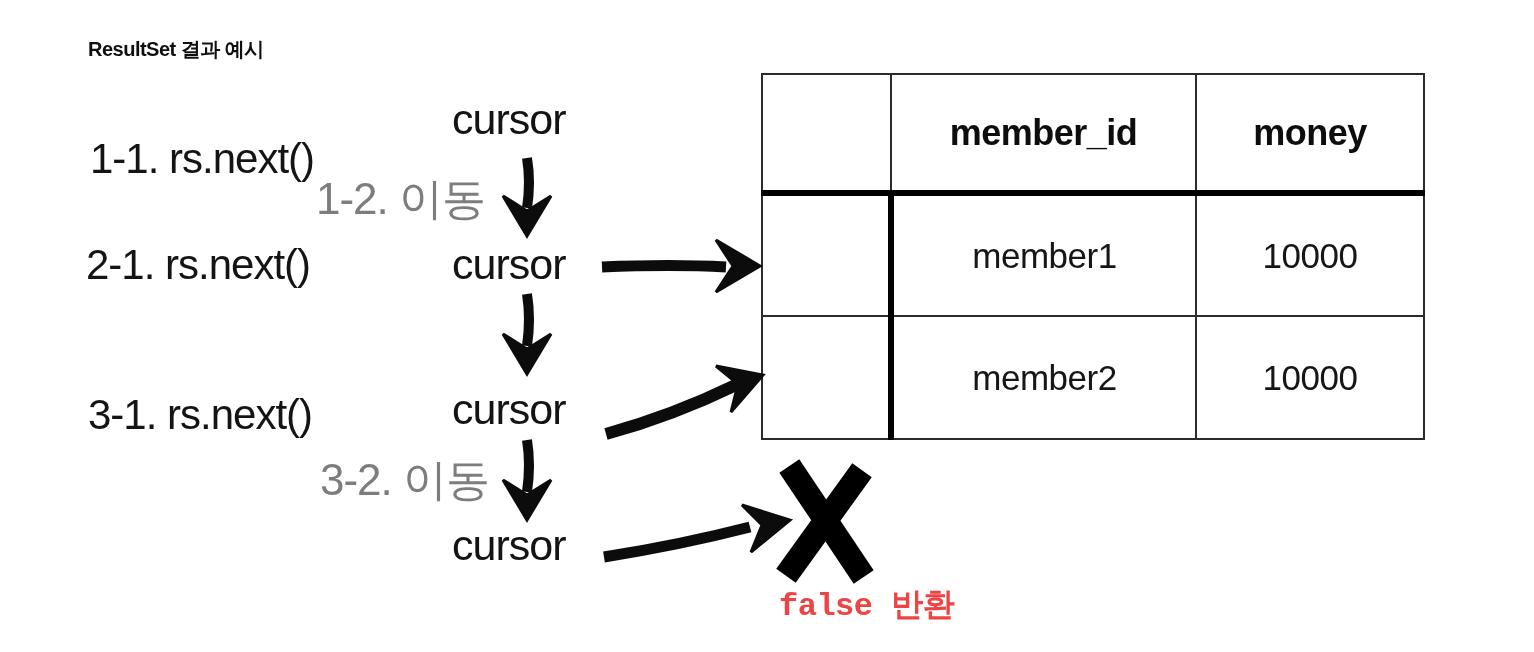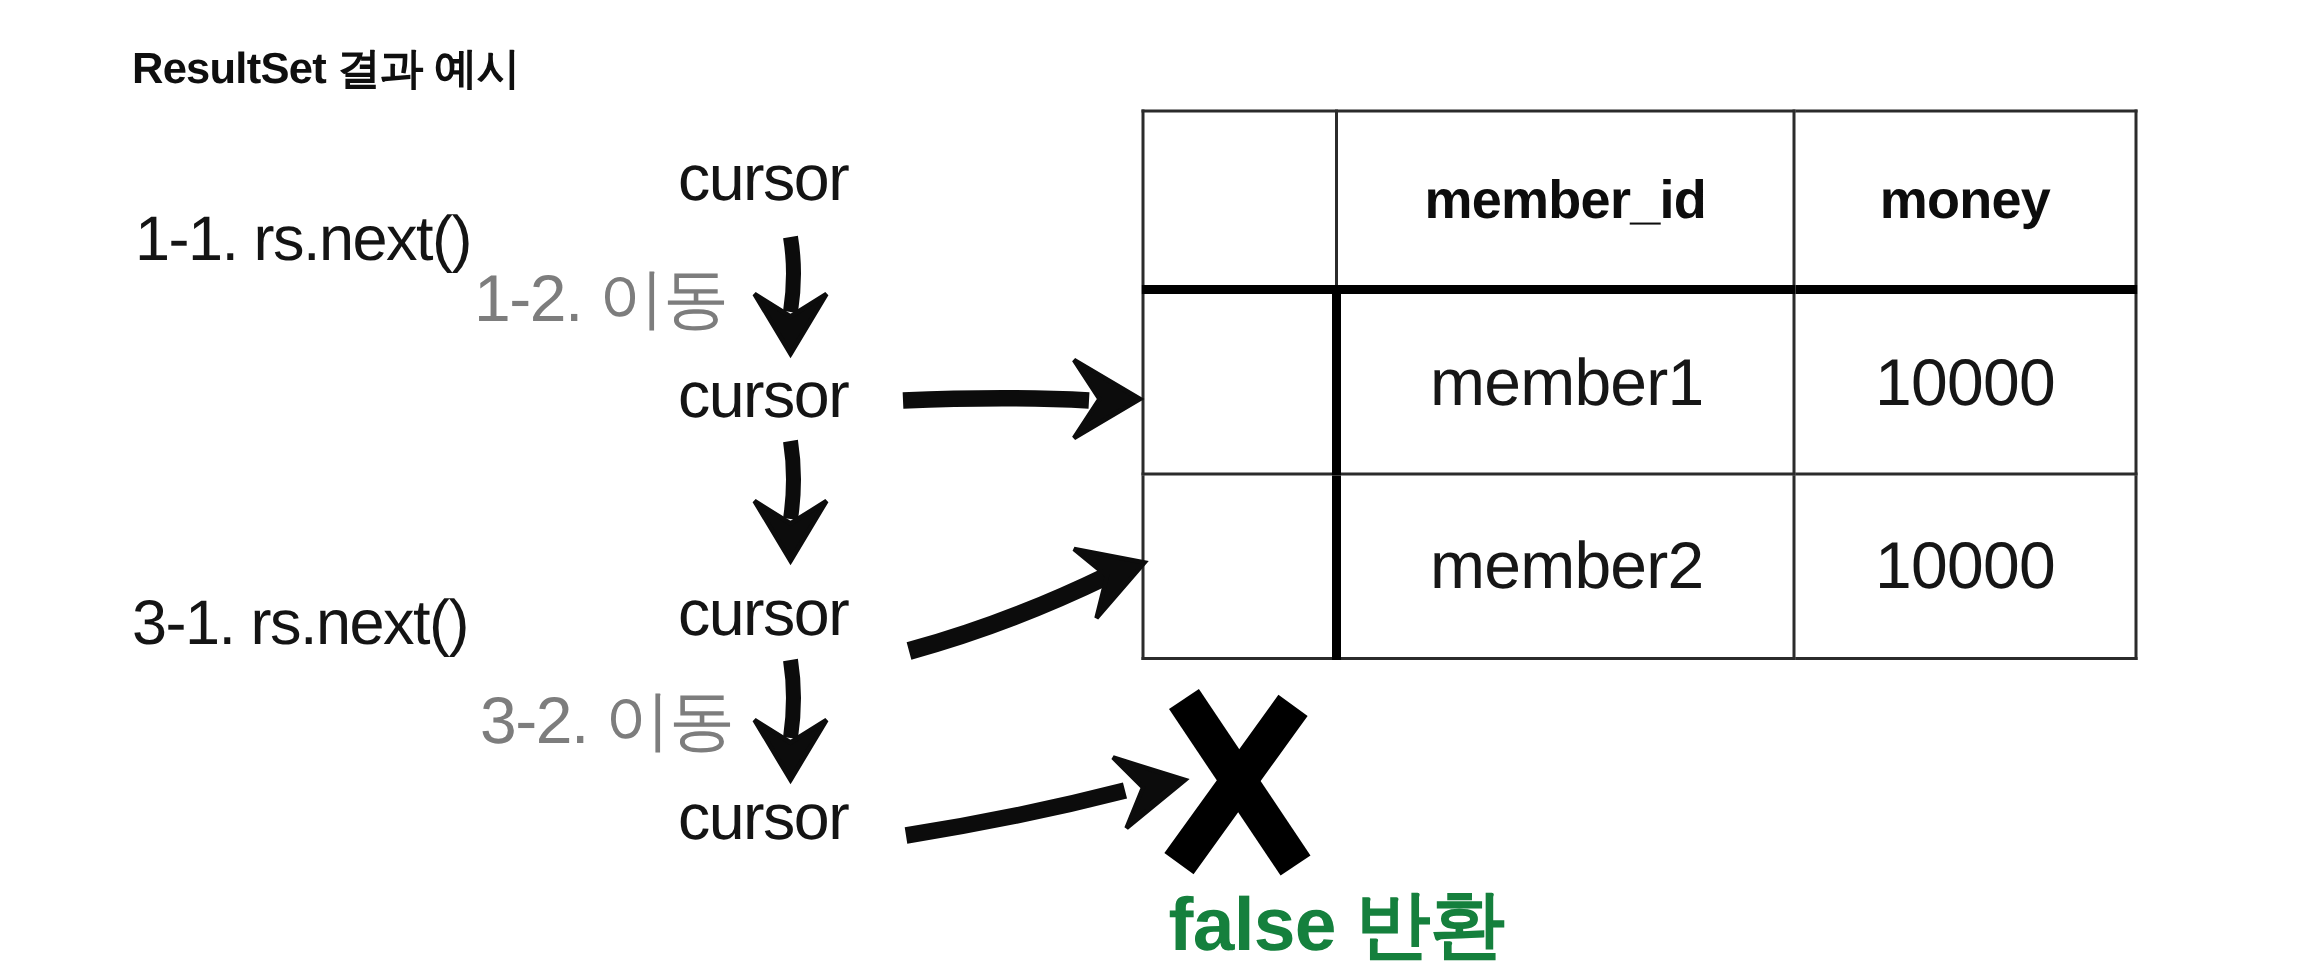--- a/index.html
+++ b/index.html
@@ -11,22 +11,22 @@
     position: relative;
     width: 1534px;
     height: 652px;
     background: #ffffff;
     font-family: "Liberation Sans", sans-serif;
     overflow: hidden;
   }
   .abs { position: absolute; white-space: nowrap; }
 
   .title {
-    left: 88px; top: 26px;
-    font-size: 29px;
+    left: 88px; top: 36px;
+    font-size: 20px;
     font-weight: bold;
     color: #0f0f0f;
     letter-spacing: -0.5px;
     text-align: right;
   }
   .call-label {
     font-size: 42px;
     color: #141414;
     letter-spacing: -1px;
   }
@@ -35,24 +35,25 @@
     color: #141414;
     letter-spacing: -1px;
     text-align: right;
   }
   .move-label {
     font-size: 44px;
     color: #7d7d7d;
     letter-spacing: -1px;
   }
   .false-label {
-    font-size: 50px;
+    font-size: 32px;
     font-weight: bold;
-    color: #15803d;
+    color: #ef4444;
     letter-spacing: -0.5px;
+    font-family: Liberation Mono, monospace;
   }
 
   
   .call-1  { left: 90px;  top: 110px; margin-top: 25px;  }
   .cur-1   { left: 452px; top: 95px;  }
   .move-1  { left: 316px; top: 170px; }
   .call-2  { left: 86px;  top: 241px; }
   .cur-2   { left: 452px; top: 240px; }
   .move-2  { left: 313px; top: 306px; }
   .call-3  { left: 88px;  top: 391px; }
@@ -75,21 +76,21 @@
     padding: 0;
     background: #ffffff;
   }
   .result-table th {
     font-size: 36px;
     font-weight: bold;
     color: #0d0d0d;
     letter-spacing: -0.5px;
   }
   .result-table td {
-    font-size: 44px;
+    font-size: 35px;
     font-weight: normal;
     color: #161616;
     letter-spacing: -0.5px;
   }
   .col-cursor { width: 129px; }
   .col-member { width: 305px; }
   .col-money  { width: 228px; }
   .row-head   { height: 119px; }
   .row-data   { height: 123px; }
   .result-table tr.row-head th { border-bottom: 6px solid #000; }
@@ -106,20 +107,21 @@
 <body>
 
 <div class="canvas">
 
   <div class="abs title">ResultSet 결과 예시</div>
 
   <div class="abs call-label call-1">1-1. rs.next()</div>
   <div class="abs cursor-label cur-1">cursor</div>
   <div class="abs move-label move-1">1-2. 이동</div>
 
+  <div class="abs call-label call-2">2-1. rs.next()</div>
   <div class="abs cursor-label cur-2">cursor</div>
 
   <div class="abs call-label call-3">3-1. rs.next()</div>
   <div class="abs cursor-label cur-3">cursor</div>
   <div class="abs move-label move-3">3-2. 이동</div>
 
   <div class="abs cursor-label cur-4">cursor</div>
   <div class="abs false-label false-1">false 반환</div>
 
   <table class="result-table">

